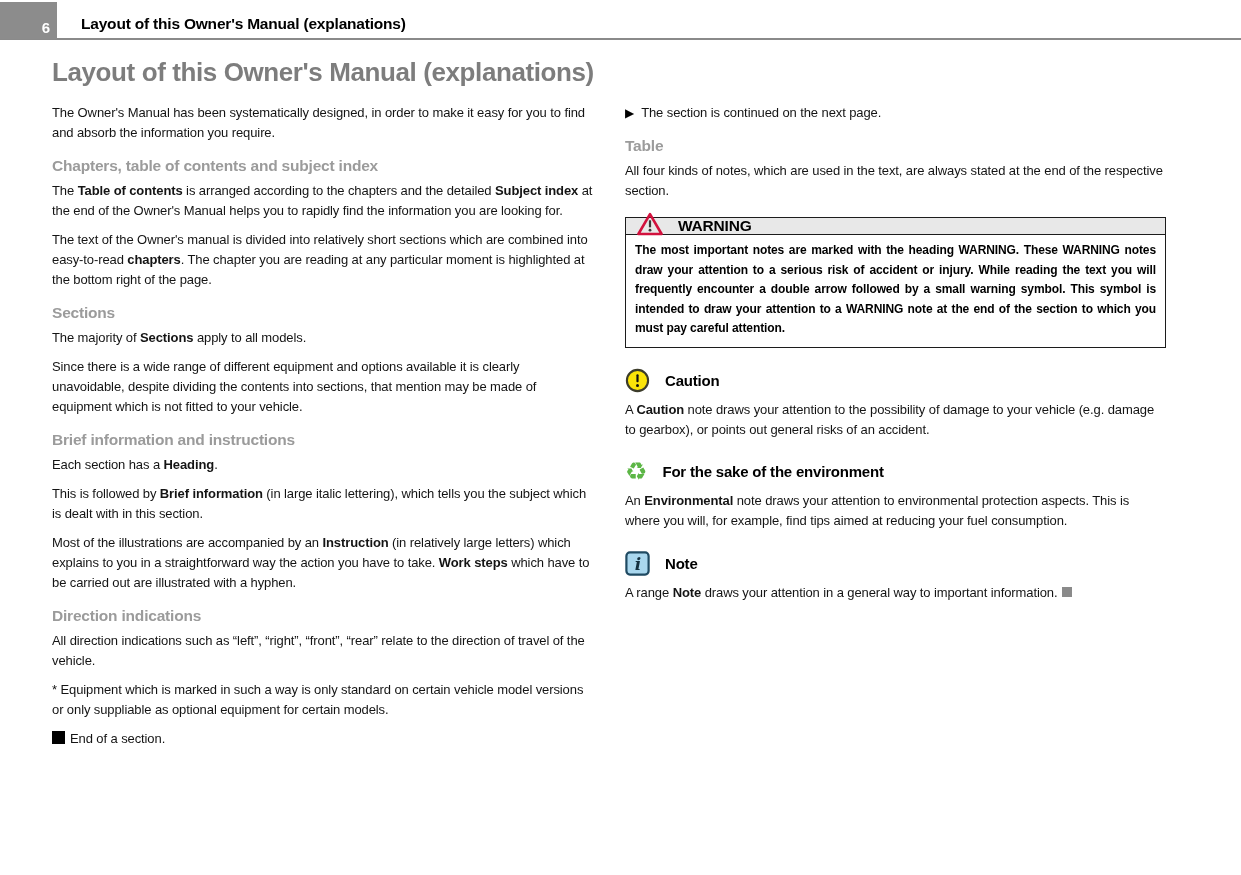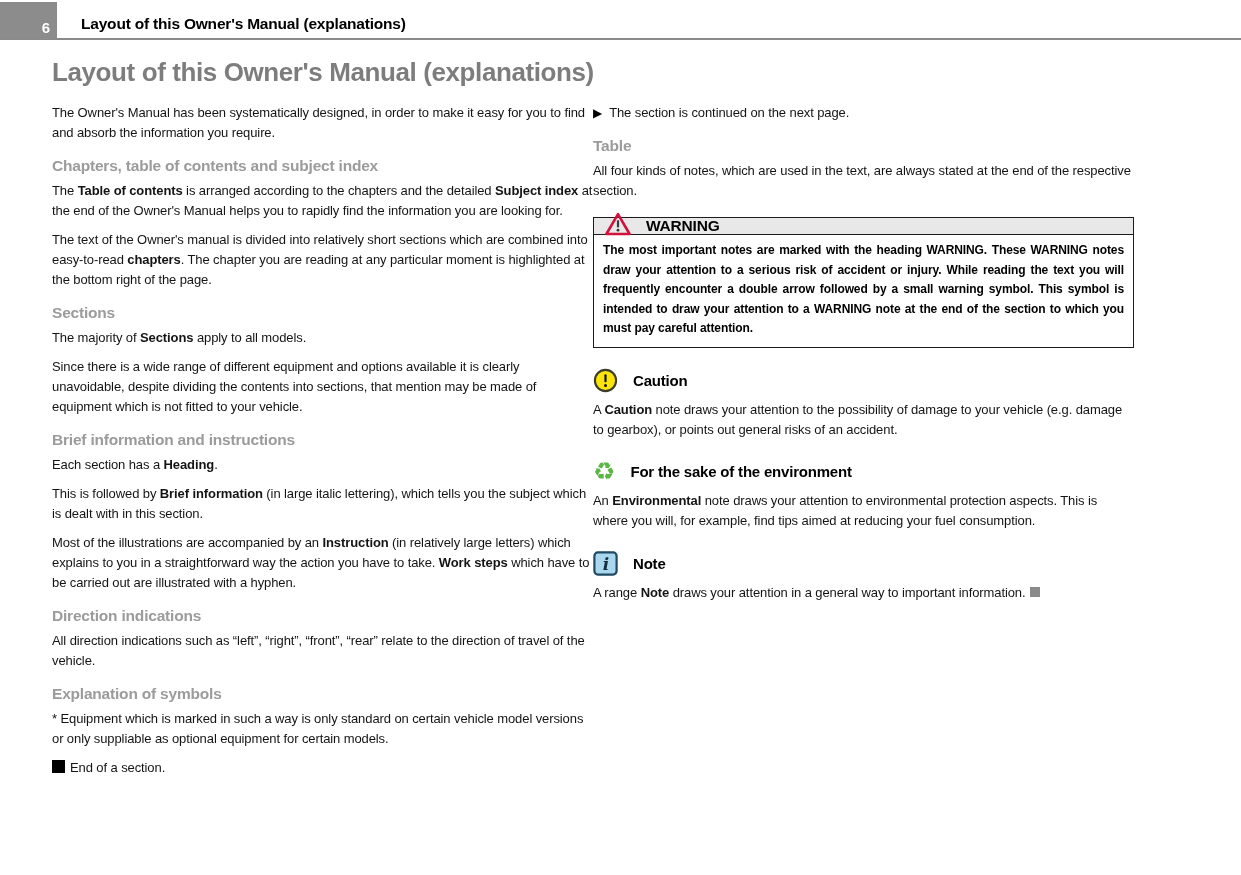--- a/index.html
+++ b/index.html
@@ -26,21 +26,21 @@
     font-size: 15.5px; font-weight: bold; color: #000;
     letter-spacing: -0.2px;
   }
 
   h1.pagetitle {
     margin: 17px 0 0 52px;
     font-size: 26px; font-weight: bold; color: #7d7d7d;
     letter-spacing: -0.4px;
   }
 
-  .content { display: flex; padding-left: 52px; margin-top: 15px; }
+  .content { display: flex; gap: 32px; padding-left: 52px; margin-top: 15px; }
   .col { width: 541px; }
 
   p { font-size: 13px; line-height: 20px; margin-bottom: 9px; color: #141414; letter-spacing: -0.1px; }
   p b { font-weight: bold; }
   h2 {
     font-size: 15.5px; font-weight: bold; color: #9b9b9b;
     margin: 14px 0 6px 0; letter-spacing: -0.2px;
   }
 
   .sq { display: inline-block; width: 13px; height: 13px; vertical-align: -1px; }
@@ -102,21 +102,20 @@
       <p><span>Since there is a wide range of different equipment and options available it is clearly unavoidable, despite dividing the contents into sections, that mention may be made of equipment which is not fitted to your vehicle.</span></p>
 
       <h2>Brief information and instructions</h2>
       <p><span>Each section has a </span><b>Heading</b><span>.</span></p>
       <p><span>This is followed by </span><b>Brief information</b><span> (in large italic lettering), which tells you the subject which is dealt with in this section.</span></p>
       <p><span>Most of the illustrations are accompanied by an </span><b>Instruction</b><span> (in relatively large letters) which explains to you in a straightforward way the action you have to take. </span><b>Work steps</b><span> which have to be carried out are illustrated with a hyphen.</span></p>
 
       <h2>Direction indications</h2>
       <p><span>All direction indications such as “left”, “right”, “front”, “rear” relate to the direction of travel of the vehicle.</span></p>
 
-      <h2>Explanation of symbols</h2>
       <p><span>* Equipment which is marked in such a way is only standard on certain vehicle model versions or only suppliable as optional equipment for certain models.</span></p>
       <p><span class="sq black"></span><span>End of a section.</span></p>
     </div>
 
     <div class="col">
       <p class="continued"><span class="arrow">▶</span><span>The section is continued on the next page.</span></p>
 
       <h2>Table</h2>
       <p><span>All four kinds of notes, which are used in the text, are always stated at the end of the respective section.</span></p>
 

